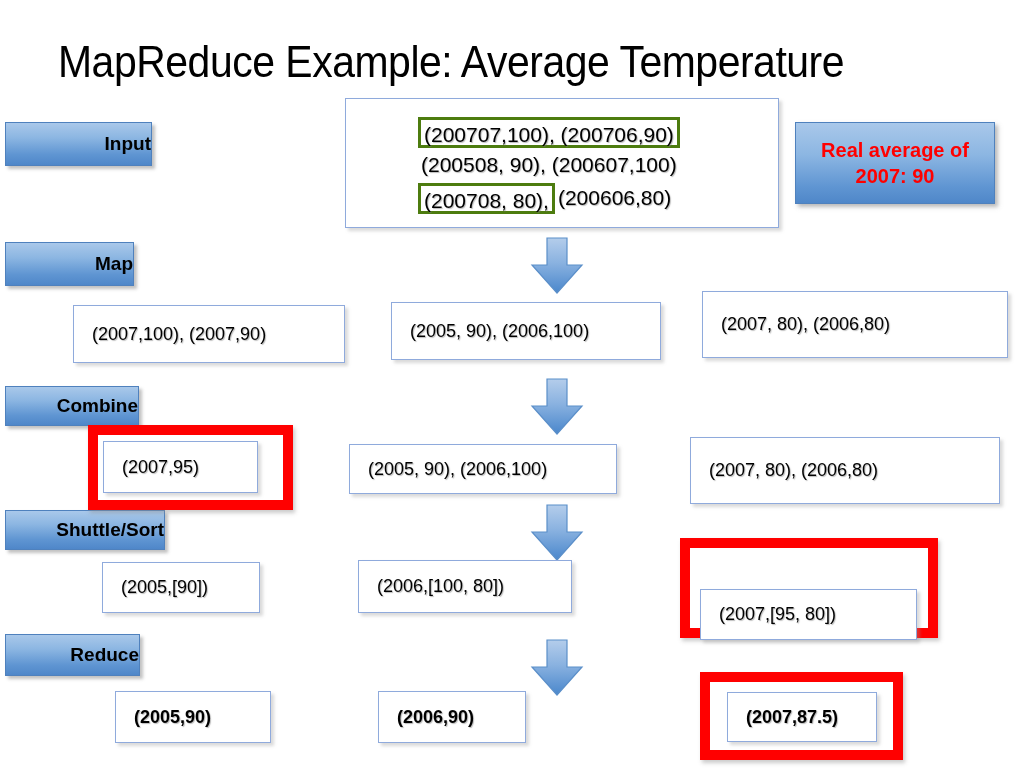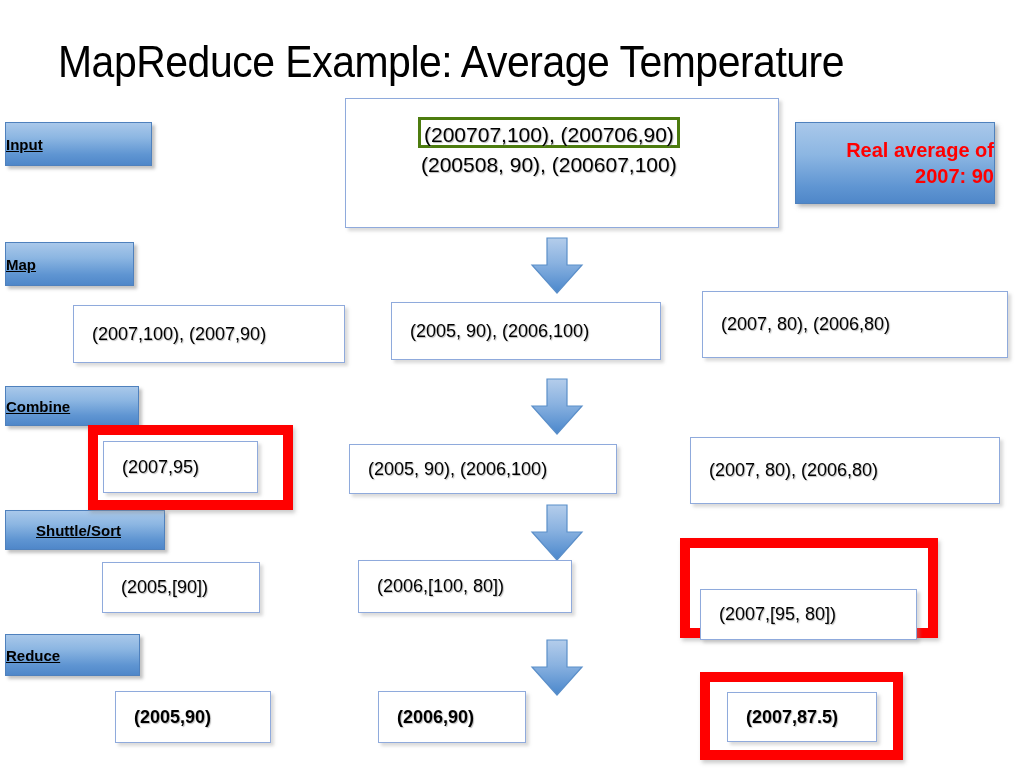--- a/index.html
+++ b/index.html
@@ -44,38 +44,37 @@
 
   
   .stage-label {
     position: absolute;
     box-sizing: border-box;
     background: linear-gradient(to bottom, #a9c8ea 0%, #8cb6e2 35%, #5f95d2 75%, #4f87c9 100%);
     border: 1px solid #4f81bd;
     box-shadow: 3px 3px 3px rgba(120,120,120,0.45);
     display: flex;
     align-items: center;
-    justify-content: flex-start;
+    justify-content: flex-end;
     font-weight: bold;
-    font-size: 15px;
-    color: #000000;
-    font-family: "Liberation Sans", sans-serif;
-    text-decoration: underline;
+    font-size: 19px;
+    color: #000000;
+    font-family: "Liberation Sans", sans-serif;
   }
 
   
   .callout {
     position: absolute;
     box-sizing: border-box;
     background: linear-gradient(to bottom, #a9c8ea 0%, #8cb6e2 40%, #5f95d2 80%, #4f87c9 100%);
     border: 1px solid #4f81bd;
     box-shadow: 3px 3px 4px rgba(120,120,120,0.5);
     display: flex;
     flex-direction: column;
-    align-items: flex-end;
+    align-items: center;
     justify-content: center;
     font-weight: bold;
     font-size: 20px;
     line-height: 26px;
     color: #ff0000;
     text-align: center;
     font-family: "Liberation Sans", sans-serif;
   }
 
   
@@ -172,20 +171,23 @@
     <span>Reduce</span>
   </div>
 
   <div class="input-box" style="left:345px; top:98px; width:434px; height:130px;">
     <div class="input-line" style="padding-left:72px;">
       <span class="seg hl">(200707,100), (200706,90)</span>
     </div>
     <div class="input-line" style="padding-left:72px;">
       <span class="seg plain">(200508, 90), (200607,100)</span>
     </div>
+    <div class="input-line" style="padding-left:72px;">
+      <span class="seg hl">(200708, 80),</span><span class="seg plain">(200606,80)</span>
+    </div>
   </div>
 
   <div class="callout" style="left:795px; top:122px; width:200px; height:82px;">
     <span>Real average of</span>
     <span>2007: 90</span>
   </div>
 
   <div class="arrow" style="left:529px; top:237px;">
     <svg viewBox="0 0 56 58" xmlns="http://www.w3.org/2000/svg">
       <defs>

